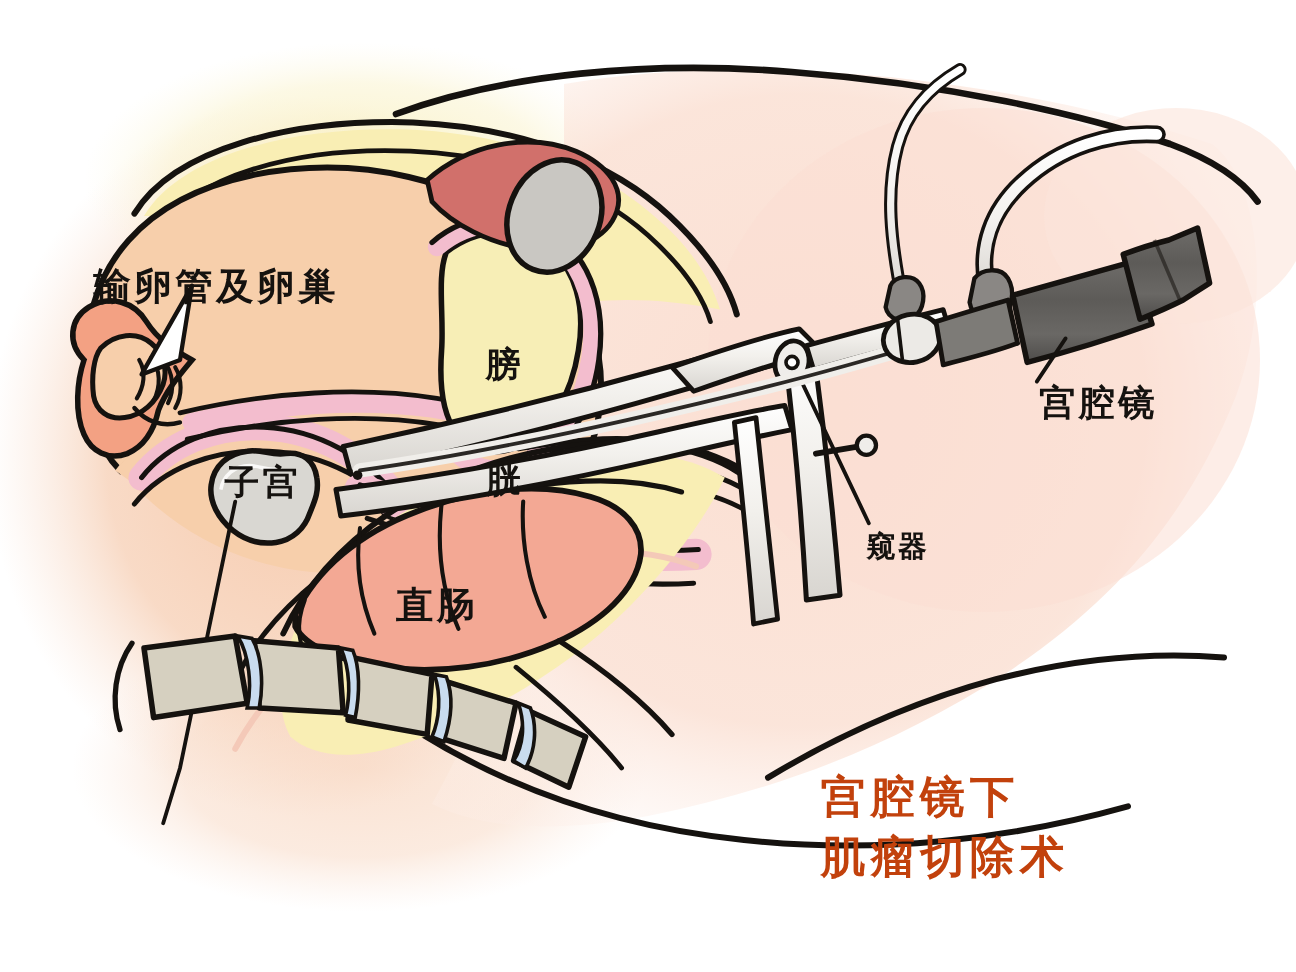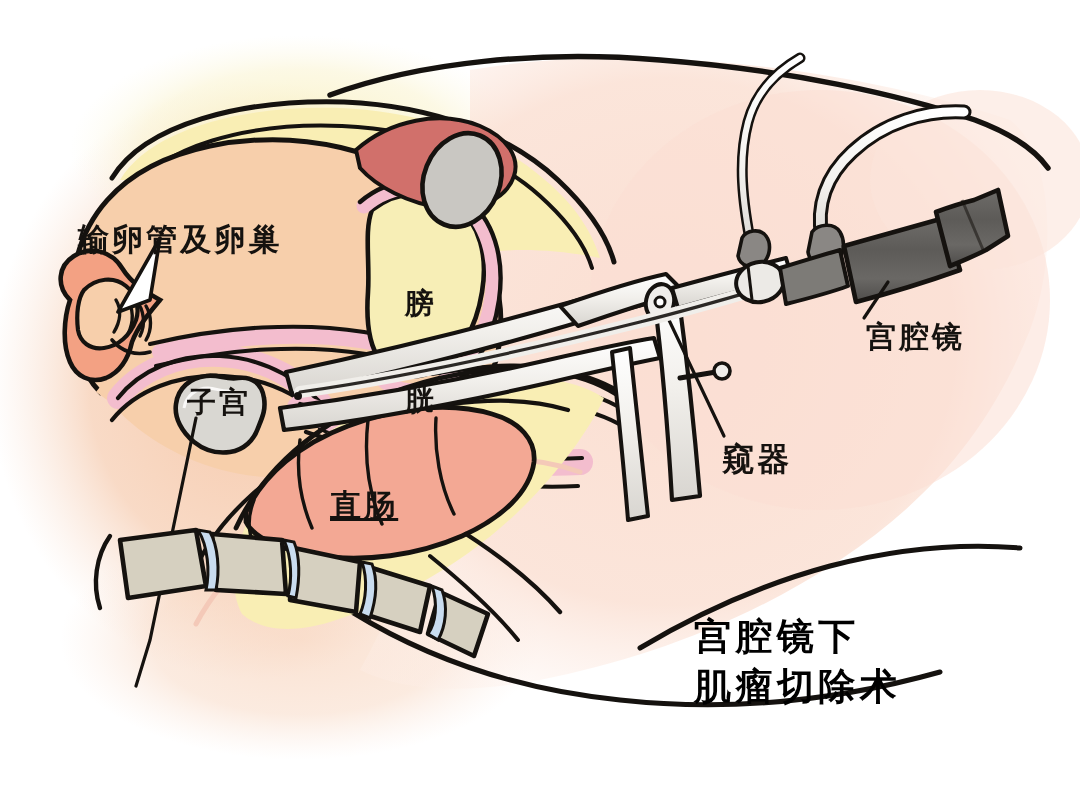--- a/index.html
+++ b/index.html
@@ -40,37 +40,36 @@
     font-family: "DejaVu Sans", "Liberation Sans", sans-serif;
     font-weight: 700;
     white-space: pre;
     line-height: 1.12;
     letter-spacing: 0.10em;
     pointer-events: auto;
   }
   .anno-tube-ovary { left: 78px;  top: 222px; font-size: 31px; }
   .anno-bladder    { left: 389px; top: 222px; font-size: 29px; letter-spacing: 0; }
   .anno-uterus     { left: 187px; top: 358px; font-size: 29px; margin-top: 28px; }
-  .anno-rectum     { left: 330px; top: 488px; font-size: 31px; text-decoration: underline; }
+  .anno-rectum     { left: 330px; top: 488px; font-size: 31px; }
   .anno-fibroid    { left: 47px;  top: 690px; font-size: 31px; }
   .anno-scope      { left: 843px; top: 320px; font-size: 30px; margin-left: 23px; }
-  .anno-speculum   { left: 722px; top: 442px; font-size: 32px; }
+  .anno-speculum   { left: 722px; top: 442px; font-size: 24px; }
   .anno-bladder .stack-line { display: block; text-align: center; }
   .title-block {
     position: absolute;
     left: 684px;
-    top: 612px;
+    top: 640px;
     font-family: "DejaVu Sans", "Liberation Sans", sans-serif;
     font-weight: 700;
     font-size: 37px;
-    color: #000000;
+    color: #c2410c;
     line-height: 1.35;
     letter-spacing: 0.12em;
     pointer-events: auto;
-    margin-left: 10px;
   }
   .title-block .title-line { display: block; white-space: pre; }
 </style>
 </head>
 <body>
 
 <div id="illustration-root">
 
   <svg id="scene" viewBox="0 0 1080 810">
     <defs>

